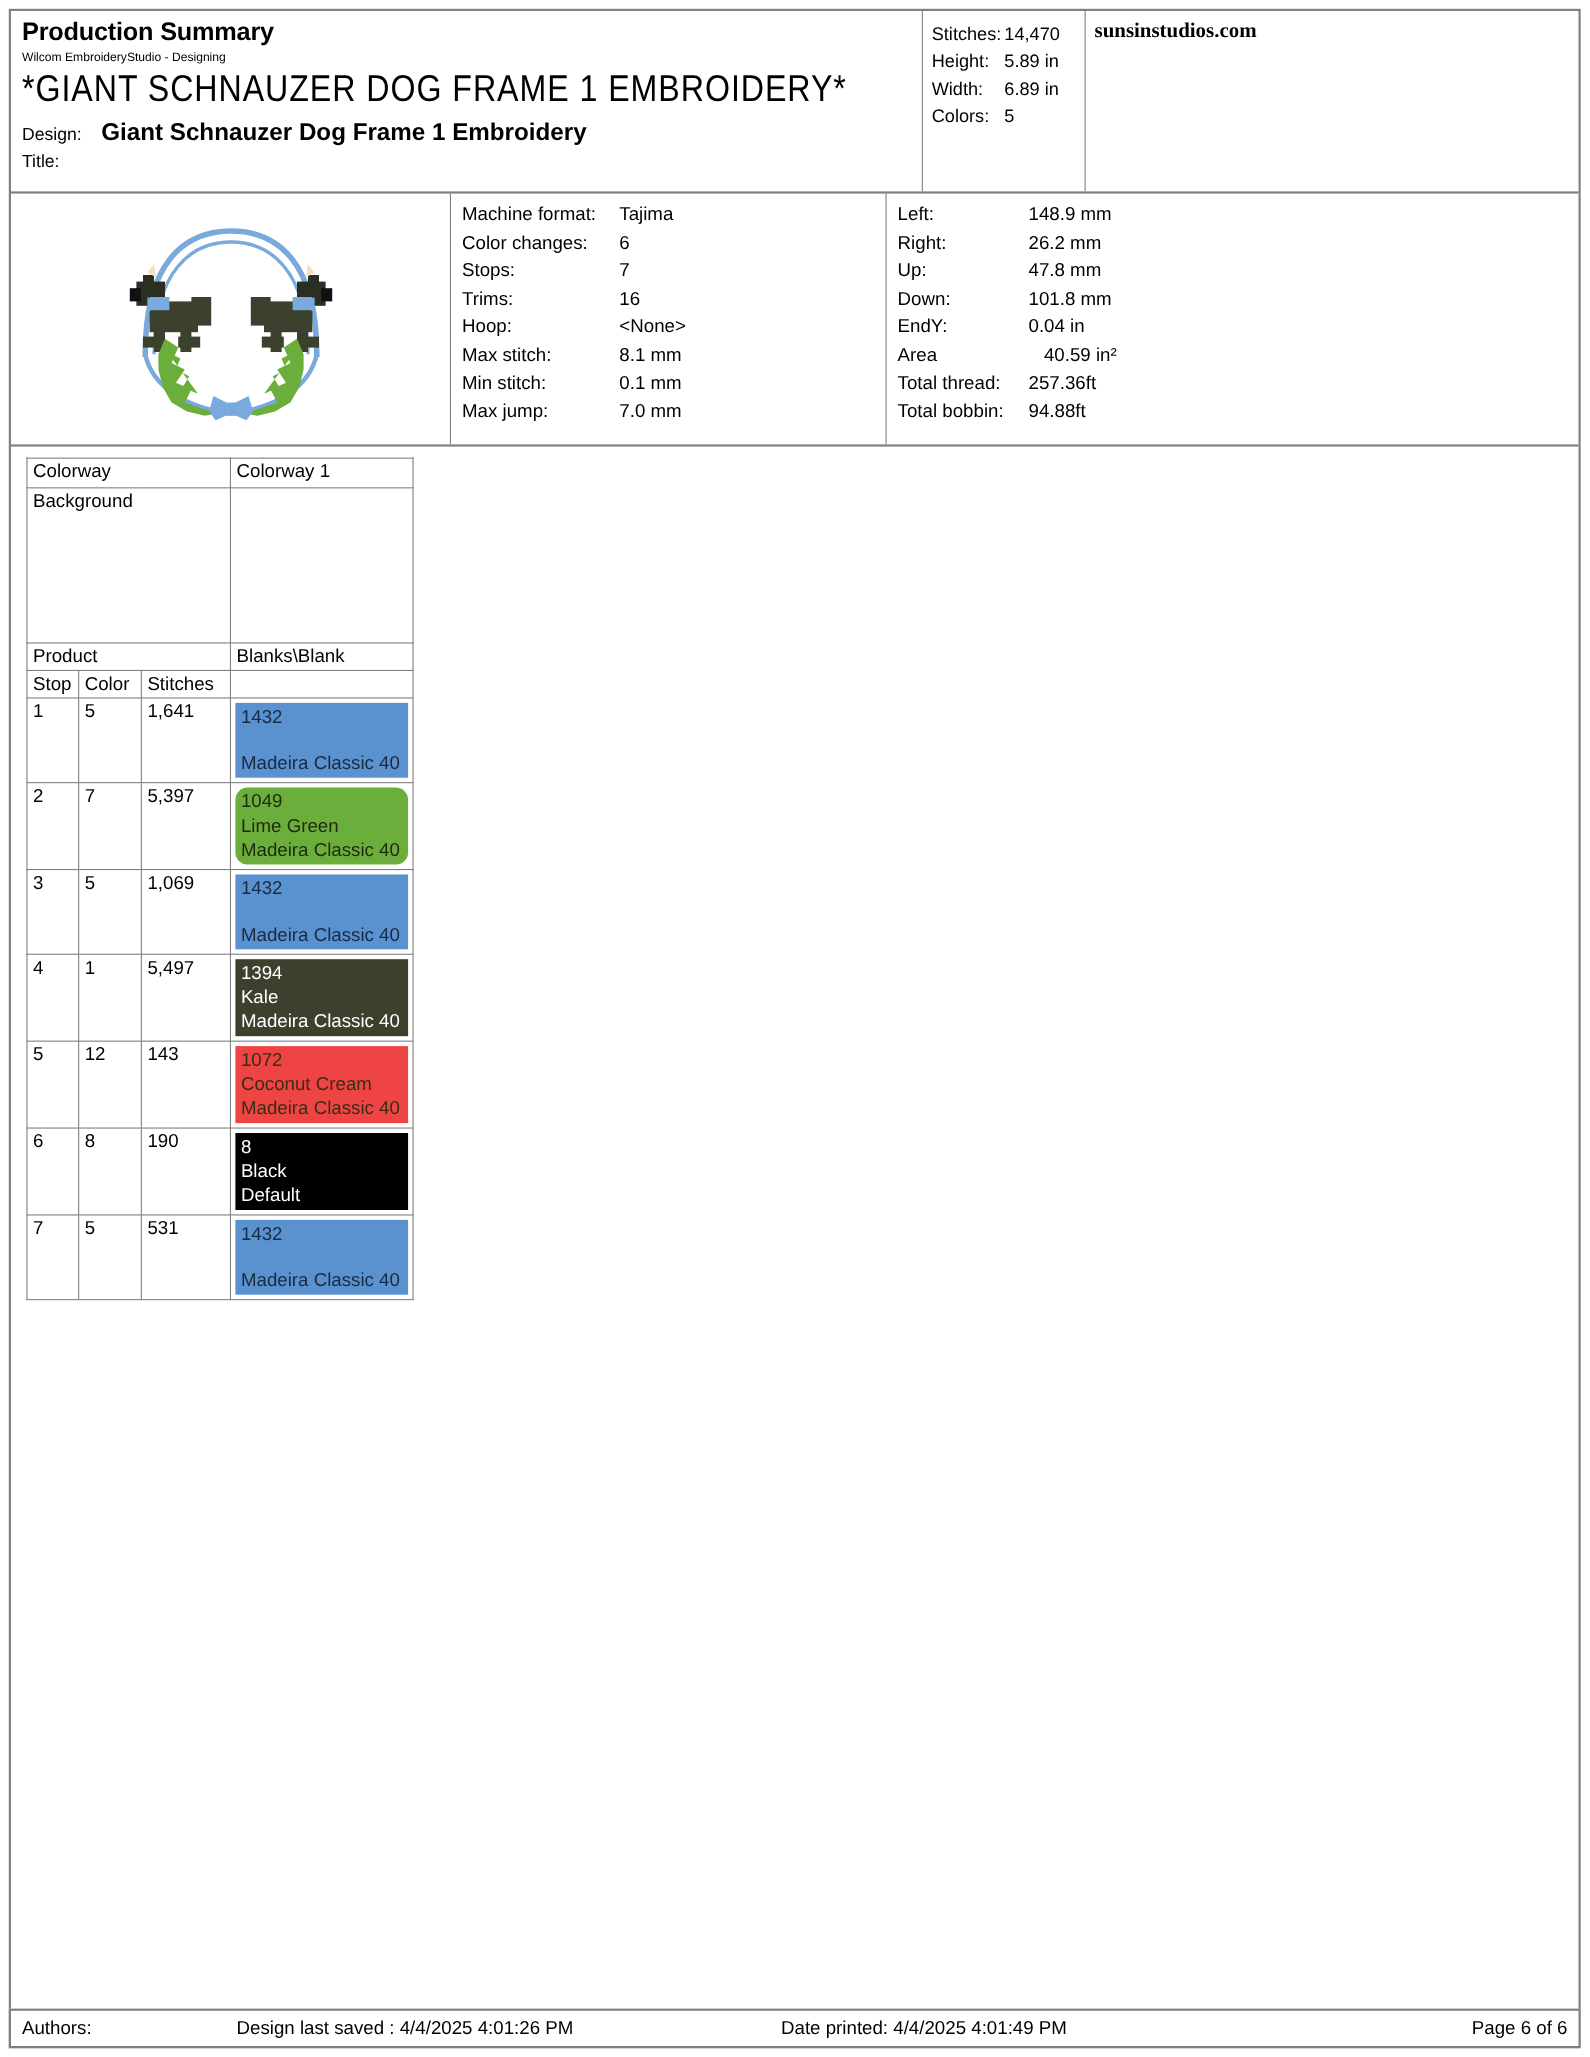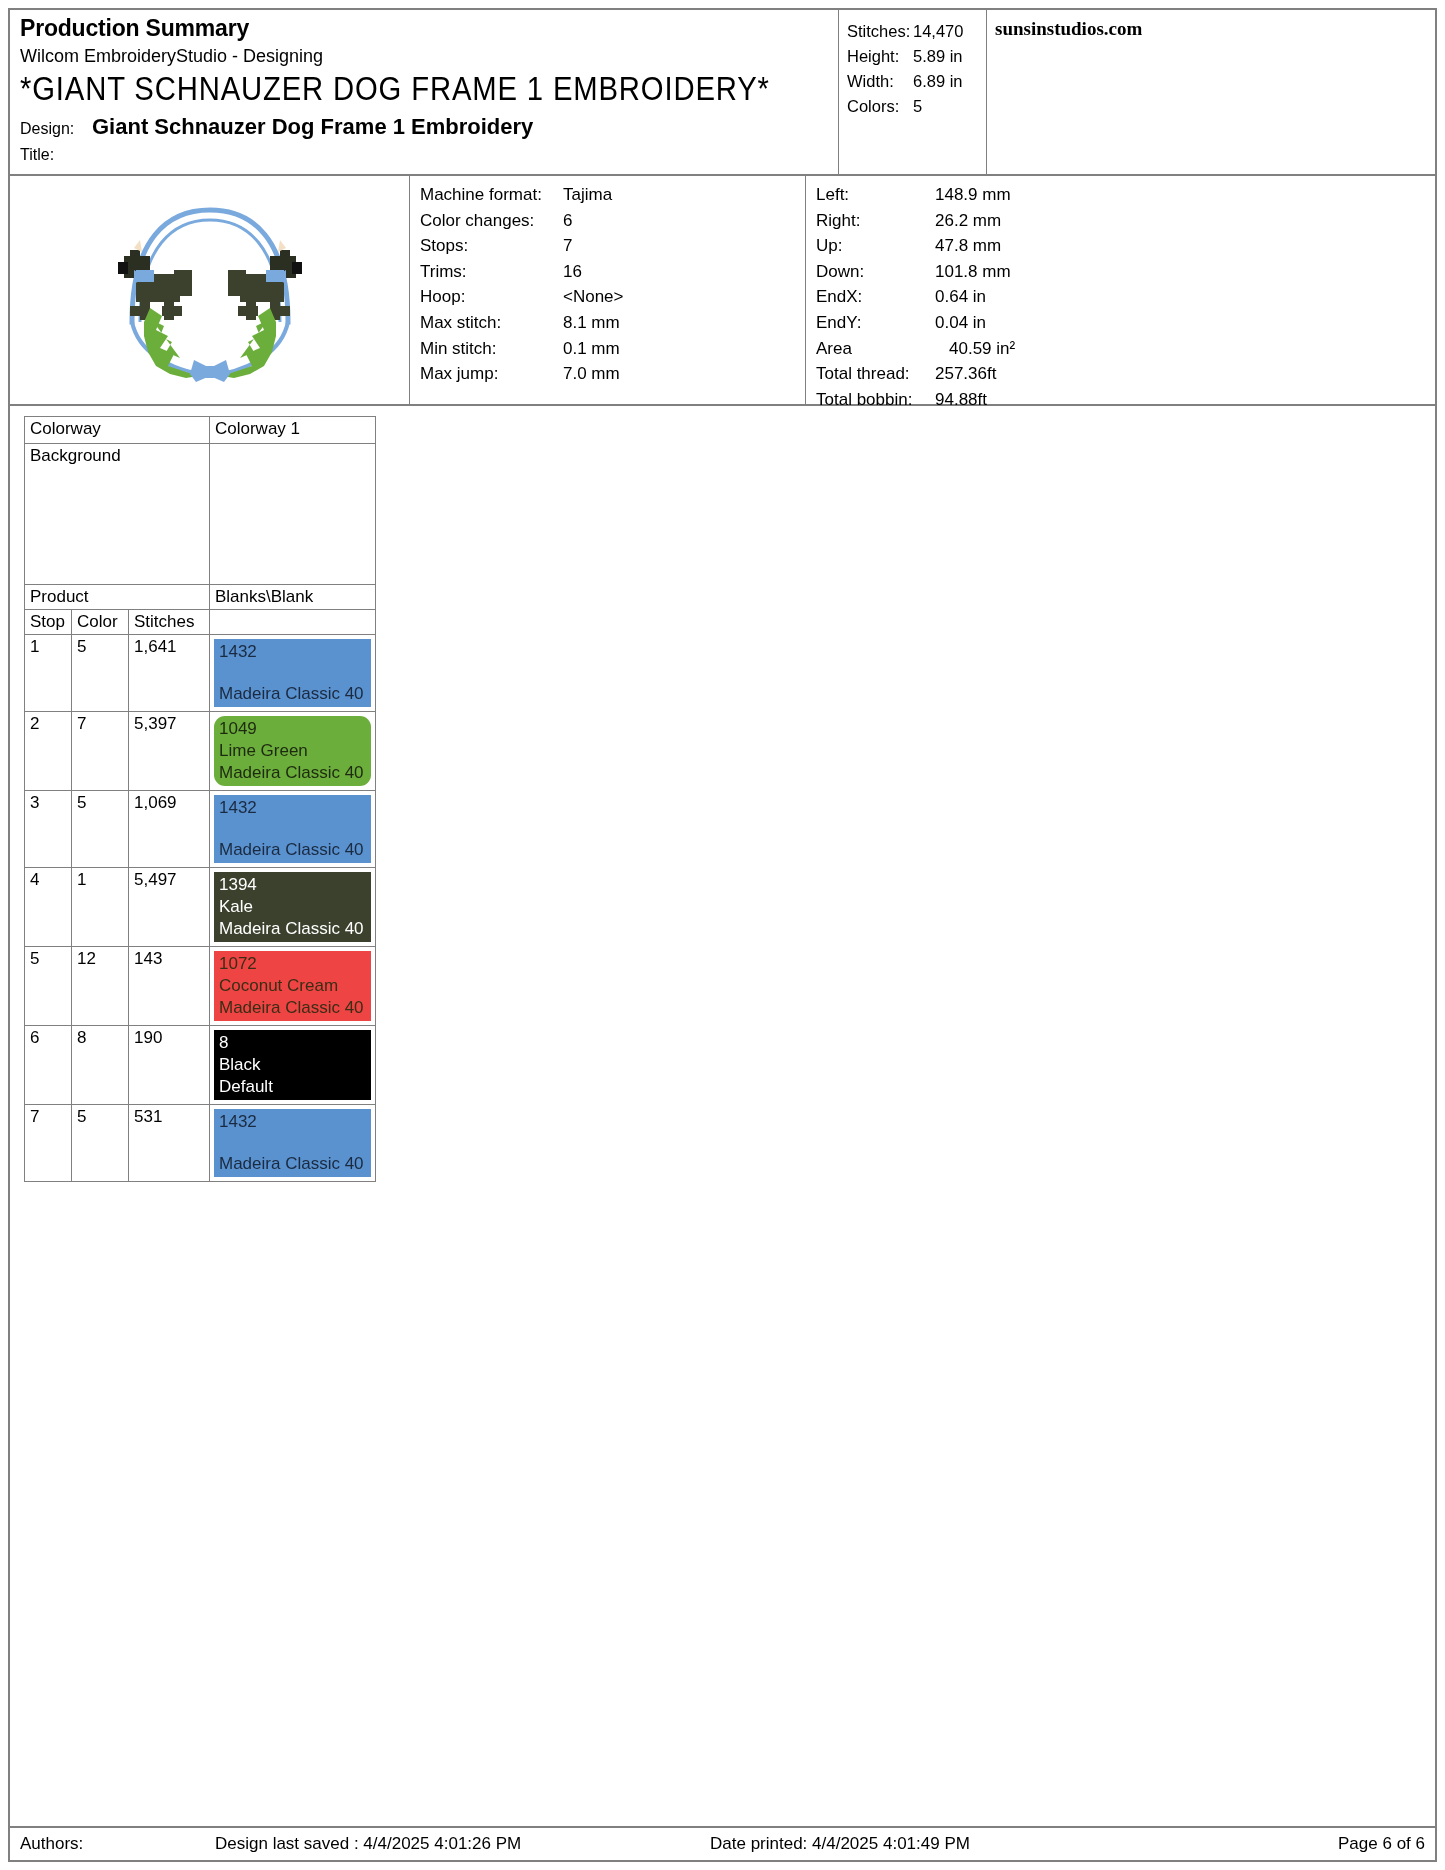--- a/index.html
+++ b/index.html
@@ -43,21 +43,21 @@
     box-sizing: border-box;
   }
   .prod-summary {
     font-size: 23px;
     font-weight: bold;
     line-height: 1.0;
     margin-top: 7px;
     letter-spacing: -0.2px;
   }
   .wilcom {
-    font-size: 18px;
+    font-size: 11px;
     margin-top: 7px;
     line-height: 1.0;
   }
   .bigtitle {
     font-size: 34px;
     line-height: 1.0;
     margin-top: 6px;
     font-family: "Liberation Sans Narrow", "Liberation Sans", sans-serif;
     transform: scaleX(0.86);
     transform-origin: left center;
@@ -387,24 +387,20 @@
       </div>
       <div class="info-line">
         <span class="k">Up:</span>
         <span class="v">47.8 mm</span>
       </div>
       <div class="info-line">
         <span class="k">Down:</span>
         <span class="v">101.8 mm</span>
       </div>
       <div class="info-line">
-        <span class="k">EndX:</span>
-        <span class="v">0.64 in</span>
-      </div>
-      <div class="info-line">
         <span class="k">EndY:</span>
         <span class="v">0.04 in</span>
       </div>
       <div class="info-line">
         <span class="k">Area</span>
         <span class="v indent">40.59 in²</span>
       </div>
       <div class="info-line">
         <span class="k">Total thread:</span>
         <span class="v">257.36ft</span>

